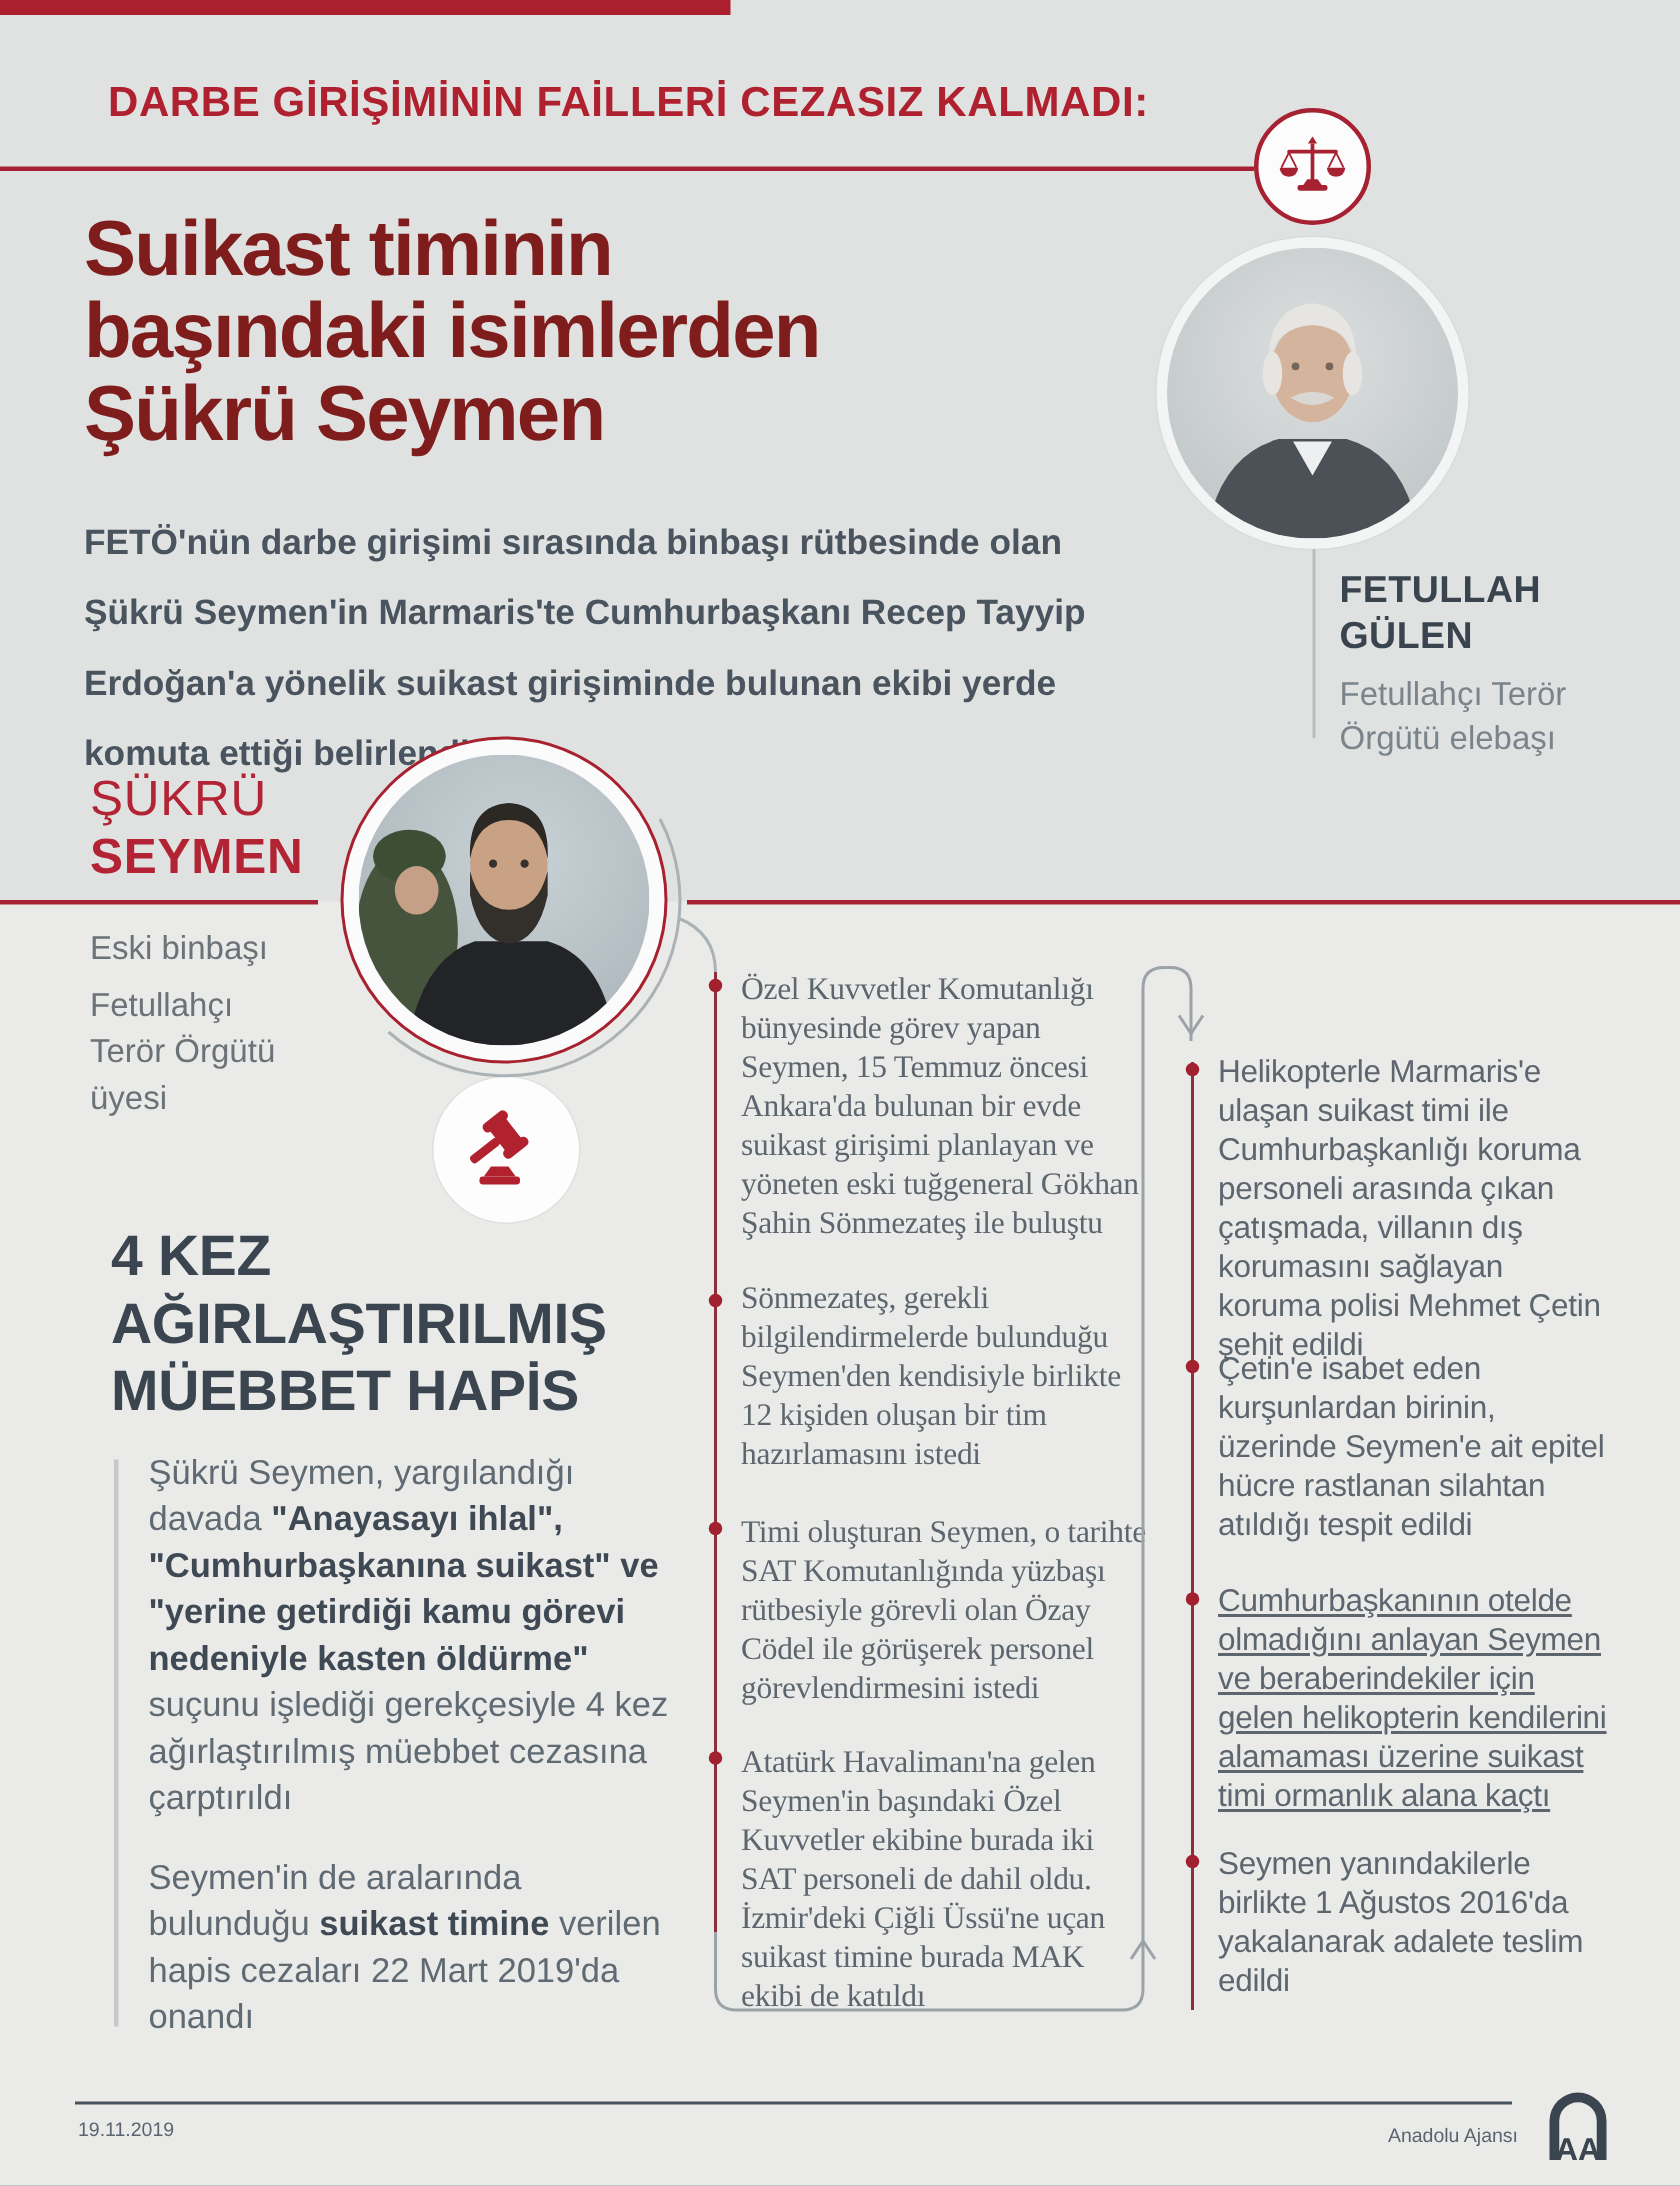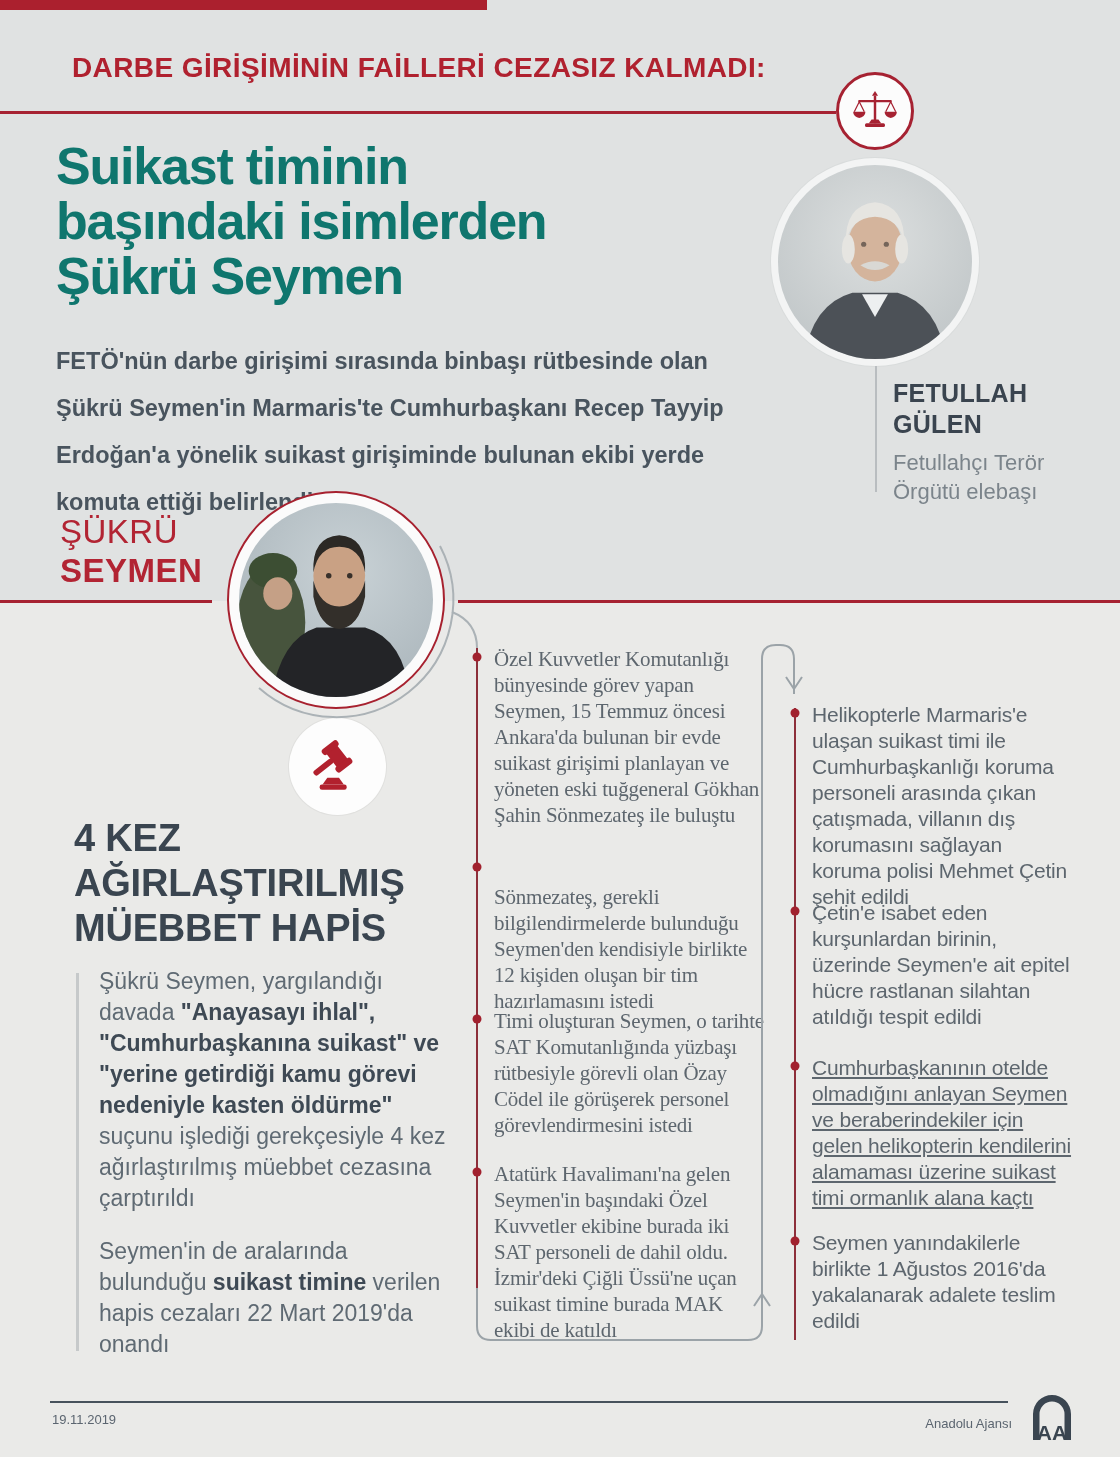--- a/index.html
+++ b/index.html
@@ -14,21 +14,21 @@
   .kicker{position:absolute;left:72px;top:52px;font-size:28px;font-weight:800;color:#b0212f;letter-spacing:.4px;}
   .redline{position:absolute;background:#a62232;height:3px;}
   .redline.top{left:0;top:111px;width:836px;}
   .redline.mid-left{left:0;top:600px;width:212px;}
   .redline.mid-right{left:458px;top:600px;width:662px;}
 
   .scales-badge{position:absolute;left:836px;top:72px;width:78px;height:78px;border-radius:50%;
     background:#fcfcfc;border:3px solid #a62232;box-sizing:border-box;display:flex;align-items:center;justify-content:center;}
 
   .title{position:absolute;left:56px;top:139px;font-size:52px;line-height:55px;font-weight:800;
-    color:#0f766e;letter-spacing:-1.2px;}
+    color:#7f1d1d;letter-spacing:-1.2px;}
   .subtitle{position:absolute;left:56px;top:338px;width:706px;font-size:23.5px;line-height:47px;
     font-weight:700;color:#49545e;}
 
   .medallion{position:absolute;border-radius:50%;box-sizing:border-box;}
   .medallion .photo{position:absolute;border-radius:50%;overflow:hidden;}
   .gulen-medallion{left:771px;top:158px;width:208px;height:208px;background:#f3f4f4;box-shadow:0 0 0 1px #d9dcdc;}
   .gulen-medallion .photo{inset:7px;}
   .seymen-medallion{left:227px;top:491px;width:218px;height:218px;border:2.5px solid #a7212f;background:#fbfbfb;}
   .seymen-medallion .photo{inset:10px;}
 
@@ -47,21 +47,21 @@
 
   .sentence-heading{position:absolute;left:74px;top:816px;font-size:38px;line-height:45px;font-weight:800;color:#3a4550;letter-spacing:-.2px;}
   .para-rule{position:absolute;left:76px;top:973px;width:3px;height:378px;background:#c6c9ca;}
   .paragraphs{position:absolute;left:99px;top:966px;width:358px;font-size:23px;line-height:31px;color:#5f6a73;}
   .paragraphs p{margin:0 0 22px 0;}
   .rich .b{font-weight:700;color:#3e4954;}
 
   .bullet{position:absolute;font-size:21px;line-height:26px;color:#5d666e;letter-spacing:-.2px;}
   .bullet.mid{left:494px;width:270px;font-family:Liberation Serif, serif;}
   .bullet.right{left:812px;width:262px;}
-  .b-m1{top:646px;} .b-m2{top:884px;} .b-m3{top:1008px;} .b-m4{top:1161px;}
+  .b-m1{top:646px;} .b-m2{top:852px;} .b-m3{top:1008px;} .b-m4{top:1161px;}
   .b-r1{top:702px;} .b-r2{top:900px;} .b-r3{top:1055px;text-decoration:underline;} .b-r4{top:1230px;}
 
   .overlay-svg{position:absolute;left:0;top:0;pointer-events:none;}
 
   .footer-line{position:absolute;left:50px;top:1401px;width:958px;height:2px;background:#47525c;}
   .footer-date{position:absolute;left:52px;top:1412px;font-size:13px;color:#5b6570;}
   .footer-agency{position:absolute;left:840px;top:1416px;width:172px;text-align:right;font-size:13px;color:#5b6570;}
   .aa-logo{position:absolute;left:1024px;top:1388px;width:56px;height:56px;}
 </style>
 </head>
@@ -152,20 +152,24 @@
         <path d="M20 120 Q26 84 48 77 L78 77 Q102 84 106 120 Z" fill="#232427"></path>
         <ellipse cx="62" cy="45" rx="16" ry="20" fill="#c9a184"></ellipse>
         <path d="M46 43 Q45 21 62 20 Q79 21 78 43 Q75 27 62 27 Q49 27 46 43 Z" fill="#2c2925"></path>
         <path d="M46 48 L46 58 Q50 77 62 78 Q74 77 78 58 L78 48 Q74 64 62 64 Q50 64 46 48 Z" fill="#332f2a"></path>
         <circle cx="55.5" cy="45" r="1.7" fill="#38302a"></circle>
         <circle cx="68.5" cy="45" r="1.7" fill="#38302a"></circle>
       </svg>
     </div>
   </div>
 
+  <div class="seymen-role">
+    <p>Eski binbaşı</p>
+    <p>Fetullahçı Terör Örgütü üyesi</p>
+  </div>
 
   <div class="gavel-badge">
     <svg width="58" height="58" viewBox="0 0 60 60">
       <g fill="#b2212e">
         <g transform="translate(29,19) rotate(-38)">
           <rect x="-7" y="-13" width="14" height="26" rx="3"></rect>
           <rect x="-10" y="-15" width="20" height="7" rx="3.2"></rect>
           <rect x="-10" y="8" width="20" height="7" rx="3.2"></rect>
         </g>
         <g transform="translate(29,19) rotate(52)">

